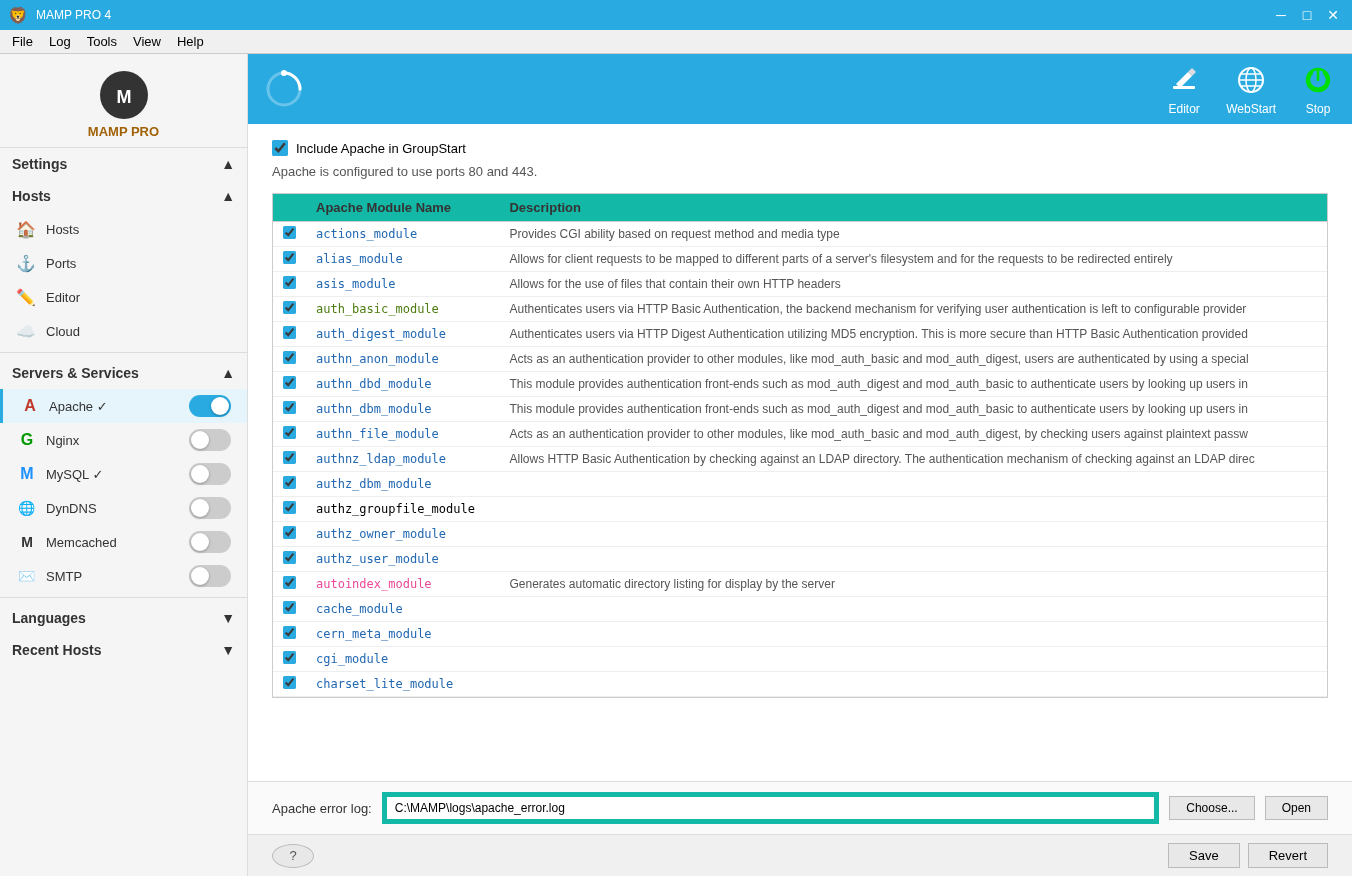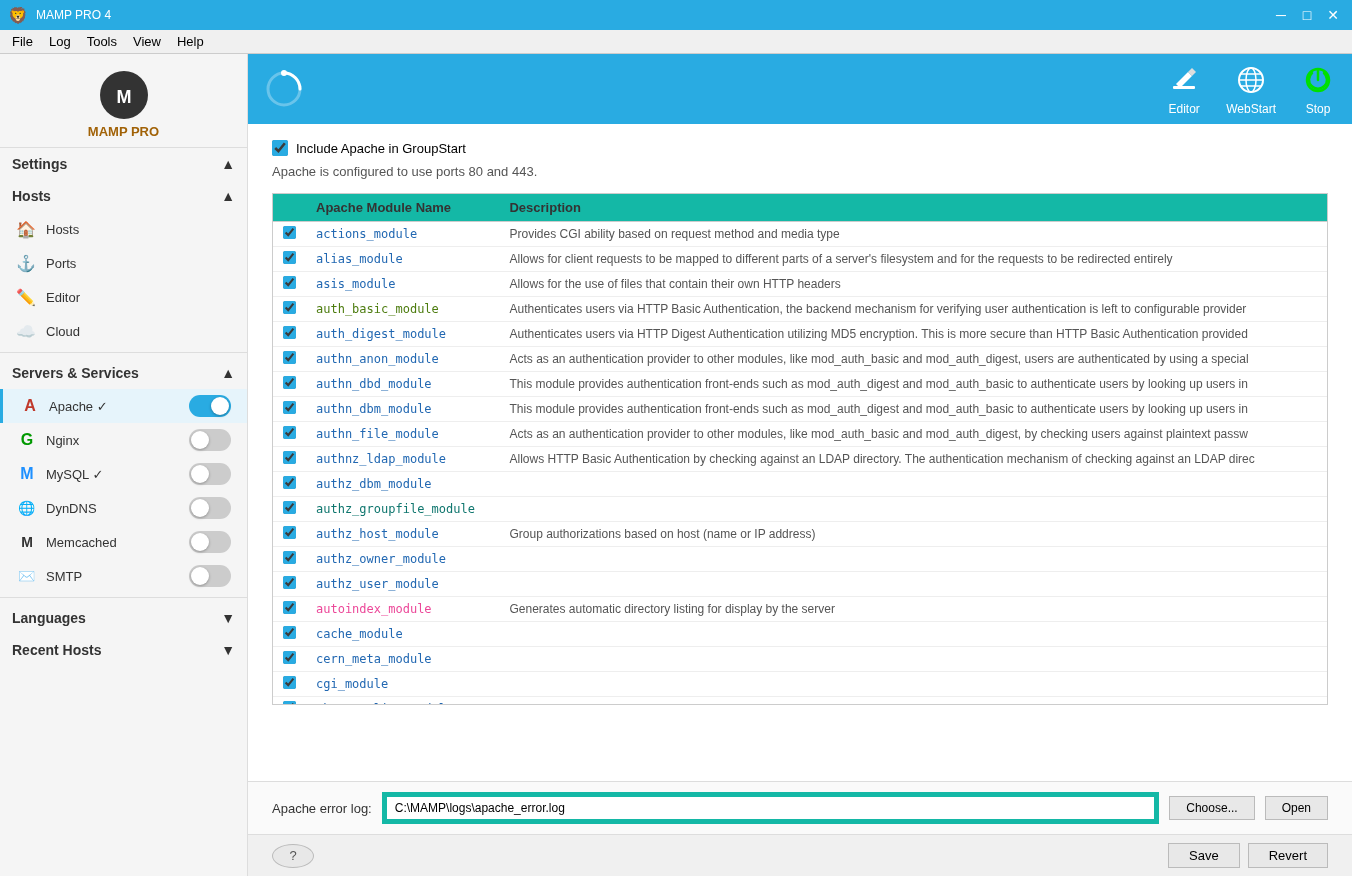--- a/index.html
+++ b/index.html
@@ -321,27 +321,22 @@
                     <td style="color: rgb(34, 104, 178); font-family: monospace;">authnz_ldap_module</td>
                     <td class="desc">Allows HTTP Basic Authentication by checking against an LDAP directory. The authentication mechanism of checking against an LDAP direc</td>
                   </tr>
                   <tr>
                     <td class="cb-cell"><input type="checkbox" checked="" style=""></td>
                     <td style="color: rgb(34, 104, 178); font-family: monospace;">authz_dbm_module</td>
                     <td class="desc"></td>
                   </tr>
                   <tr>
                     <td class="cb-cell"><input type="checkbox" checked="" style=""></td>
-                    <td style="color: #0f766e; font-family: monospace;">authz_groupfile_module</td>
-                    <td class="desc"></td>
-                  </tr>
-                  <tr>
-                    <td class="cb-cell"><input type="checkbox" checked="" style=""></td>
-                    <td style="color: rgb(34, 104, 178); font-family: monospace;">authz_host_module</td>
-                    <td class="desc">Group authorizations based on host (name or IP address)</td>
+                    <td style="color: #000000; font-family: monospace;">authz_groupfile_module</td>
+                    <td class="desc"></td>
                   </tr>
                   <tr>
                     <td class="cb-cell"><input type="checkbox" checked="" style=""></td>
                     <td style="color: rgb(34, 104, 178); font-family: monospace;">authz_owner_module</td>
                     <td class="desc"></td>
                   </tr>
                   <tr>
                     <td class="cb-cell"><input type="checkbox" checked="" style=""></td>
                     <td style="color: rgb(34, 104, 178); font-family: monospace;">authz_user_module</td>
                     <td class="desc"></td>

